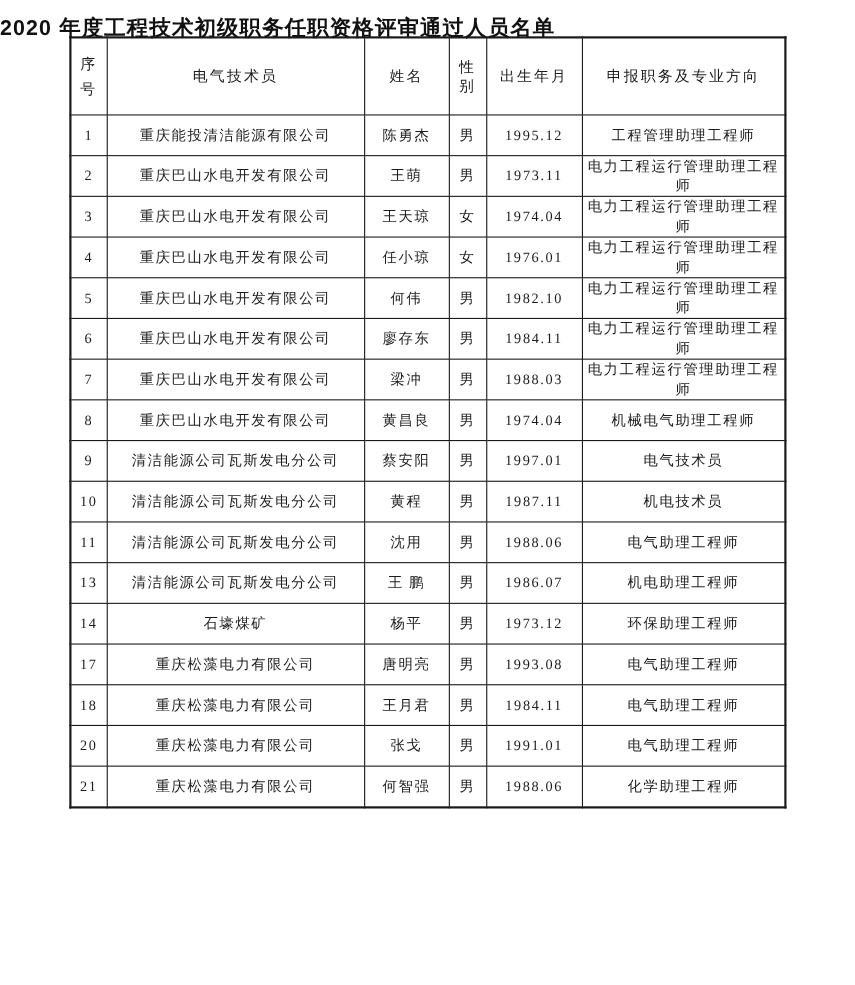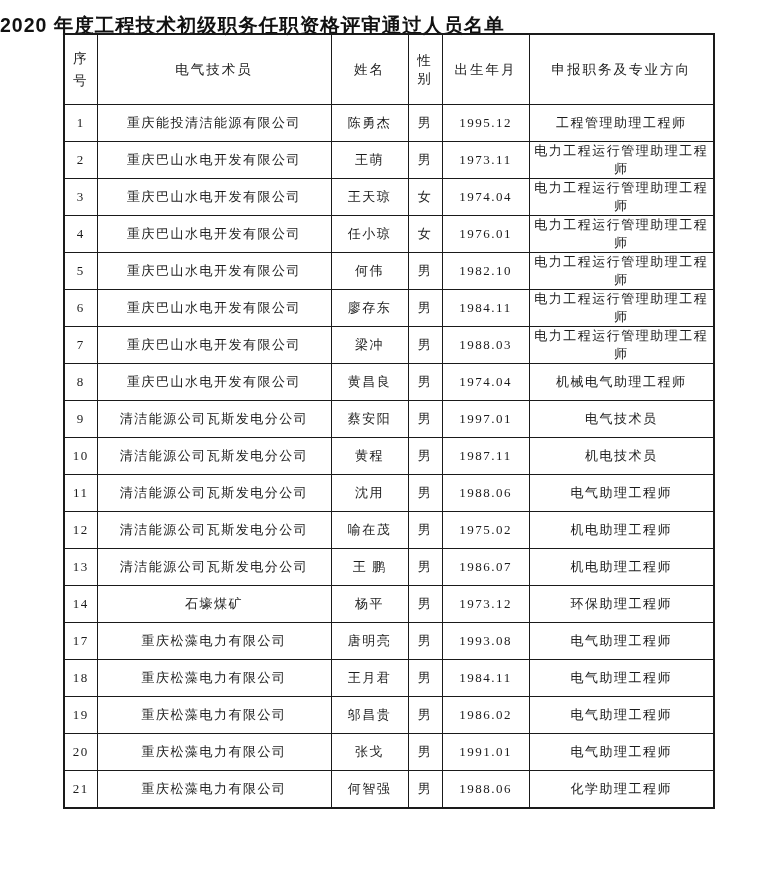--- a/index.html
+++ b/index.html
@@ -183,28 +183,20 @@
     </tr>
         <tr>
       <td class="cell-no">11</td>
       <td class="cell-unit">清洁能源公司瓦斯发电分公司</td>
       <td class="cell-name">沈用</td>
       <td class="cell-gender">男</td>
       <td class="cell-birth">1988.06</td>
       <td class="cell-pos">电气助理工程师</td>
     </tr>
         <tr>
-      <td class="cell-no">12</td>
-      <td class="cell-unit">清洁能源公司瓦斯发电分公司</td>
-      <td class="cell-name">喻在茂</td>
-      <td class="cell-gender">男</td>
-      <td class="cell-birth">1975.02</td>
-      <td class="cell-pos">机电助理工程师</td>
-    </tr>
-        <tr>
       <td class="cell-no">13</td>
       <td class="cell-unit">清洁能源公司瓦斯发电分公司</td>
       <td class="cell-name">王 鹏</td>
       <td class="cell-gender">男</td>
       <td class="cell-birth">1986.07</td>
       <td class="cell-pos">机电助理工程师</td>
     </tr>
         <tr>
       <td class="cell-no">14</td>
       <td class="cell-unit">石壕煤矿</td>
@@ -223,28 +215,20 @@
     </tr>
         <tr>
       <td class="cell-no">18</td>
       <td class="cell-unit">重庆松藻电力有限公司</td>
       <td class="cell-name">王月君</td>
       <td class="cell-gender">男</td>
       <td class="cell-birth">1984.11</td>
       <td class="cell-pos">电气助理工程师</td>
     </tr>
         <tr>
-      <td class="cell-no">19</td>
-      <td class="cell-unit">重庆松藻电力有限公司</td>
-      <td class="cell-name">邬昌贵</td>
-      <td class="cell-gender">男</td>
-      <td class="cell-birth">1986.02</td>
-      <td class="cell-pos">电气助理工程师</td>
-    </tr>
-        <tr>
       <td class="cell-no">20</td>
       <td class="cell-unit">重庆松藻电力有限公司</td>
       <td class="cell-name">张戈</td>
       <td class="cell-gender">男</td>
       <td class="cell-birth">1991.01</td>
       <td class="cell-pos">电气助理工程师</td>
     </tr>
         <tr>
       <td class="cell-no">21</td>
       <td class="cell-unit">重庆松藻电力有限公司</td>

